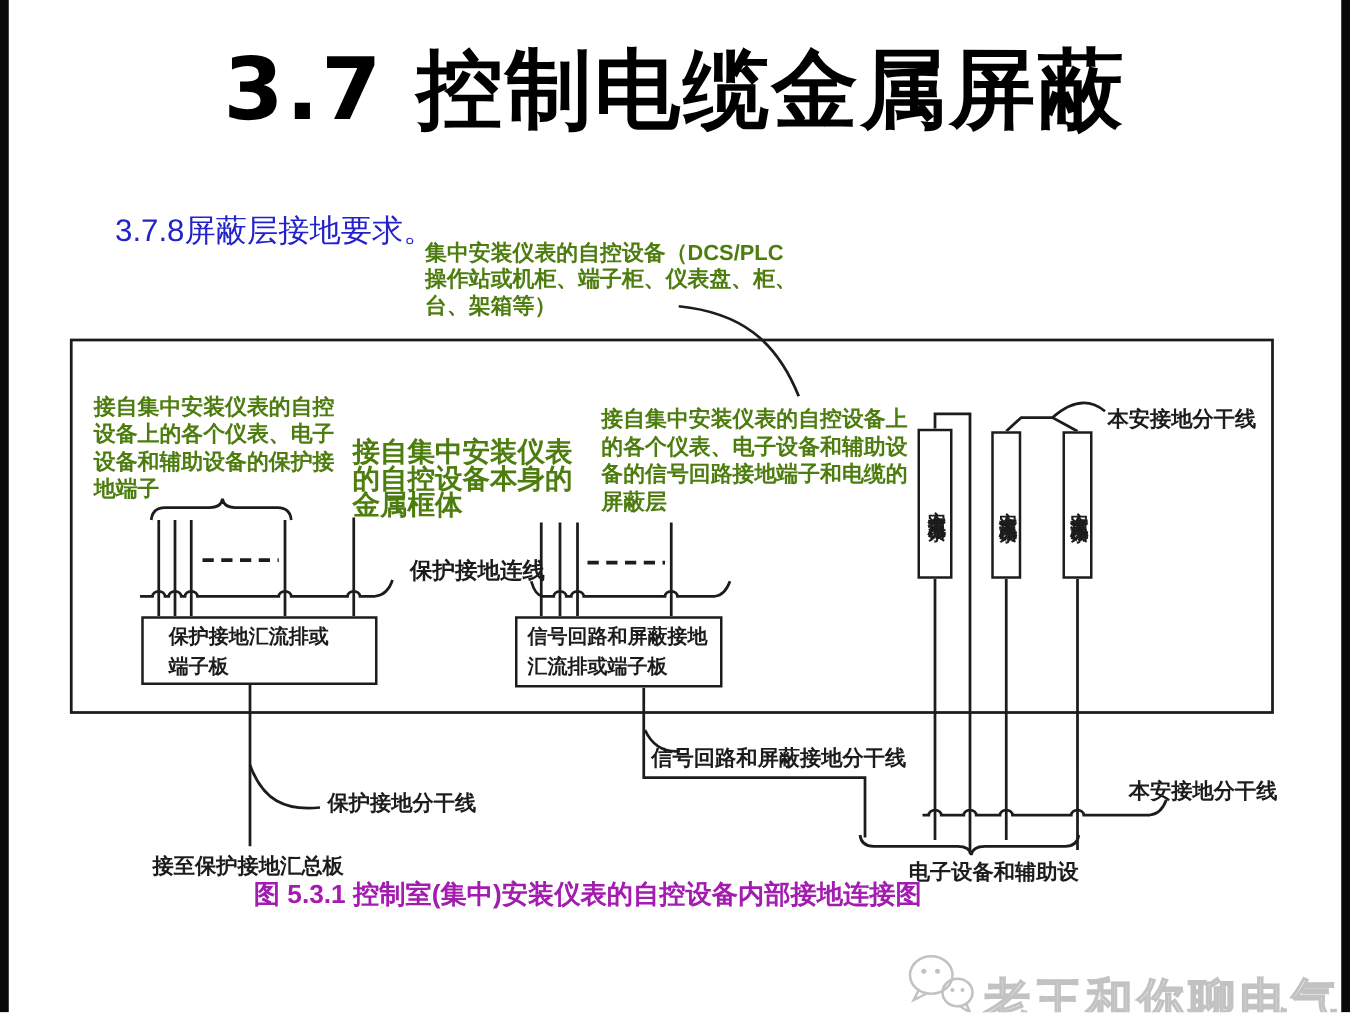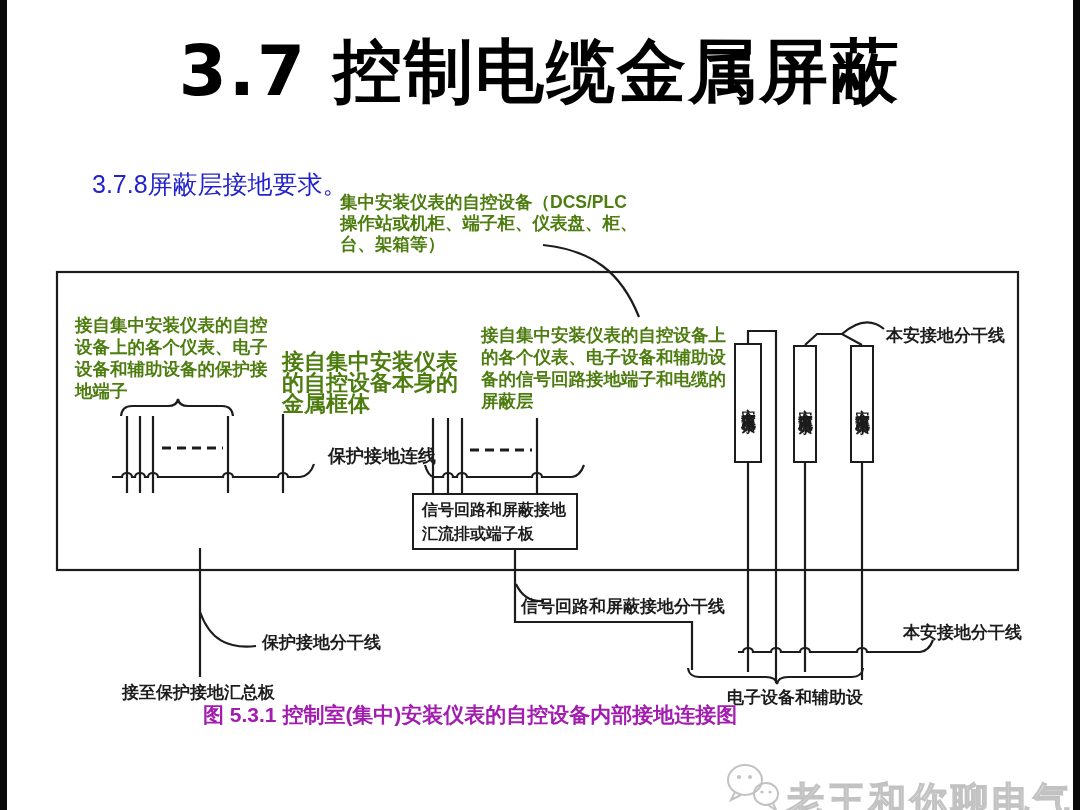--- a/index.html
+++ b/index.html
@@ -120,20 +120,22 @@
 屏蔽层</div>
 
   <div id="lbl-protective-connection" class="abs small-label">保护接地连线</div>
   <div id="lbl-ia-top" class="abs small-label">本安接地分干线</div>
   <div id="lbl-ia-bottom" class="abs small-label">本安接地分干线</div>
   <div id="lbl-signal-branch" class="abs small-label">信号回路和屏蔽接地分干线</div>
   <div id="lbl-protective-branch" class="abs small-label">保护接地分干线</div>
   <div id="lbl-to-protective" class="abs small-label">接至保护接地汇总板</div>
   <div id="lbl-to-working" class="abs small-label">电子设备和辅助设</div>
 
+  <div id="box-protective" class="bus-box">保护接地汇流排或
+端子板</div>
   <div id="box-signal" class="bus-box">信号回路和屏蔽接地
 汇流排或端子板</div>
 
   <div id="busbar-1" class="busbar">安全汇流栅条</div>
   <div id="busbar-2" class="busbar">安全汇流栅条</div>
   <div id="busbar-3" class="busbar">安全汇流栅条</div>
 
   <div id="figure-caption" class="abs">图 5.3.1   控制室(集中)安装仪表的自控设备内部接地连接图</div>
 
   <div id="watermark" class="abs">

